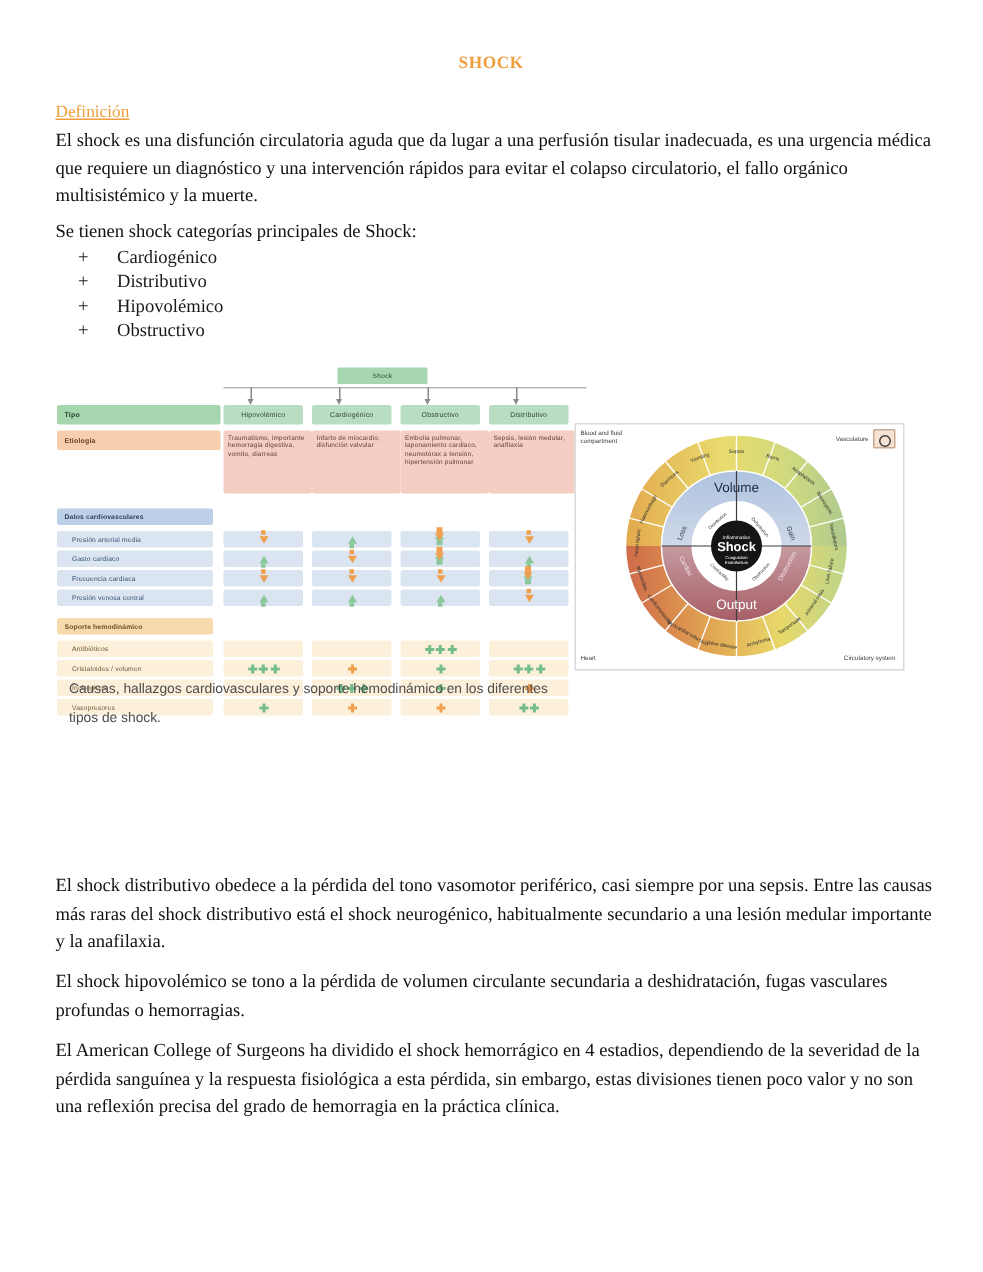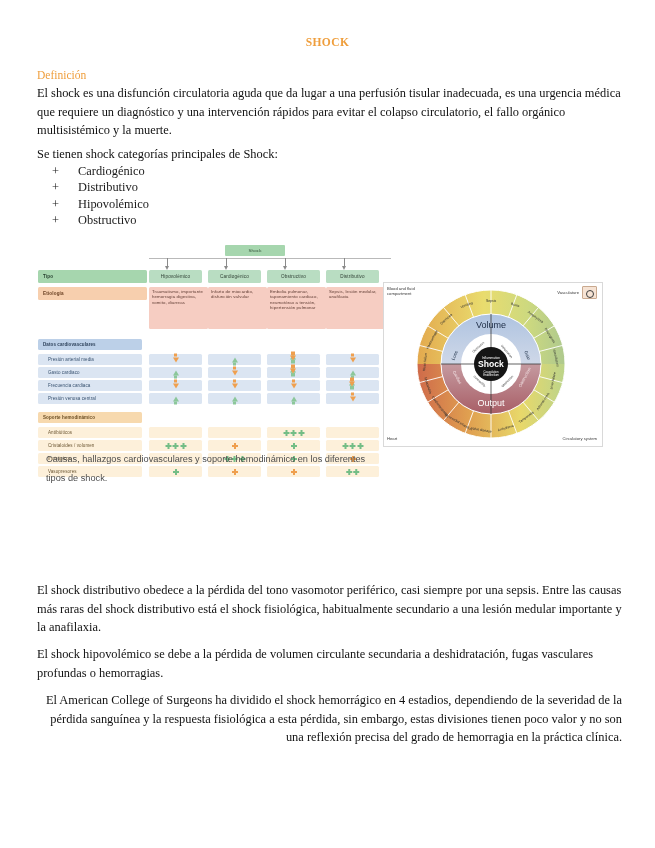--- a/index.html
+++ b/index.html
@@ -11,32 +11,32 @@
   }
   .page{position:relative;width:655px;height:848px;overflow:hidden;background:#fff;}
 
   
   .doc-title{
     position:absolute;top:36px;left:0;width:655px;text-align:center;
     font-size:11.5px;font-weight:bold;letter-spacing:.4px;color:#ef9e3c;
   }
   .section-head{
     position:absolute;top:69px;left:37px;
-    font-size:11.5px;color:#ef9e3c;text-align:center;
+    font-size:11.5px;color:#ef9e3c;text-decoration:underline;text-align:center;
   }
   .para{
     position:absolute;left:37px;width:585px;
     font-size:12.4px;line-height:18.6px;text-align:left;color:#111;
   }
   .p-def{top:84px;}
   .p-cats{top:145px;}
   .p-card{top:517px;}
   .p-dist{top:581px;}
   .p-hipo{top:645px;}
-  .p-acs{top:691px;text-align:right;}
+  .p-acs{top:691px;}
 
   ul.bullets{position:absolute;left:52px;top:163px;margin:0;padding:0;list-style:none;}
   ul.bullets li{
     font-size:12.4px;line-height:16.4px;
     display:flex;gap:18px;
   }
   ul.bullets li .plus{width:8px;display:inline-block;}
 
   
   .figure{position:absolute;left:38px;top:240px;width:580px;height:265px;}
@@ -497,17 +497,17 @@
           <text x="54" y="20" transform="rotate(-20 54 20)">Vomiting</text>
         </g>
       </svg>
     </div>
 
     <div class="fig-caption" style="left:8px;top:210px;">
       <span class="cap-txt">Causas, hallazgos cardiovasculares y soporte hemodinámico en los diferentes tipos de shock.</span>
     </div>
   </div>
 
-  <div class="para p-dist">El shock distributivo obedece a la pérdida del tono vasomotor periférico, casi siempre por una sepsis. Entre las causas más raras del shock distributivo está el shock fisiológica, habitualmente secundario a una lesión medular importante y la anafilaxia.</div>
-  <div class="para p-hipo">El shock hipovolémico se debe a la pérdida de volumen circulante secundaria a deshidratación, fugas vasculares profundas o hemorragias.</div>
+  <div class="para p-dist">El shock distributivo obedece a la pérdida del tono vasomotor periférico, casi siempre por una sepsis. Entre las causas más raras del shock distributivo está el shock neurogénico, habitualmente secundario a una lesión medular importante y la anafilaxia.</div>
+  <div class="para p-hipo">El shock hipovolémico se tono a la pérdida de volumen circulante secundaria a deshidratación, fugas vasculares profundas o hemorragias.</div>
   <div class="para p-acs">El American College of Surgeons ha dividido el shock hemorrágico en 4 estadios, dependiendo de la severidad de la pérdida sanguínea y la respuesta fisiológica a esta pérdida, sin embargo, estas divisiones tienen poco valor y no son una reflexión precisa del grado de hemorragia en la práctica clínica.</div>
 
 </div>
 
 </body></html>

